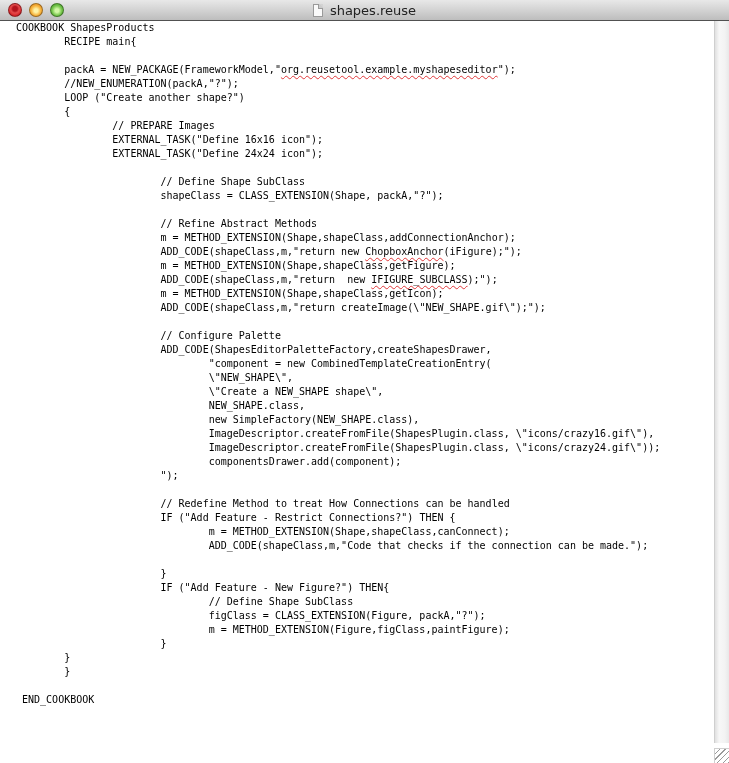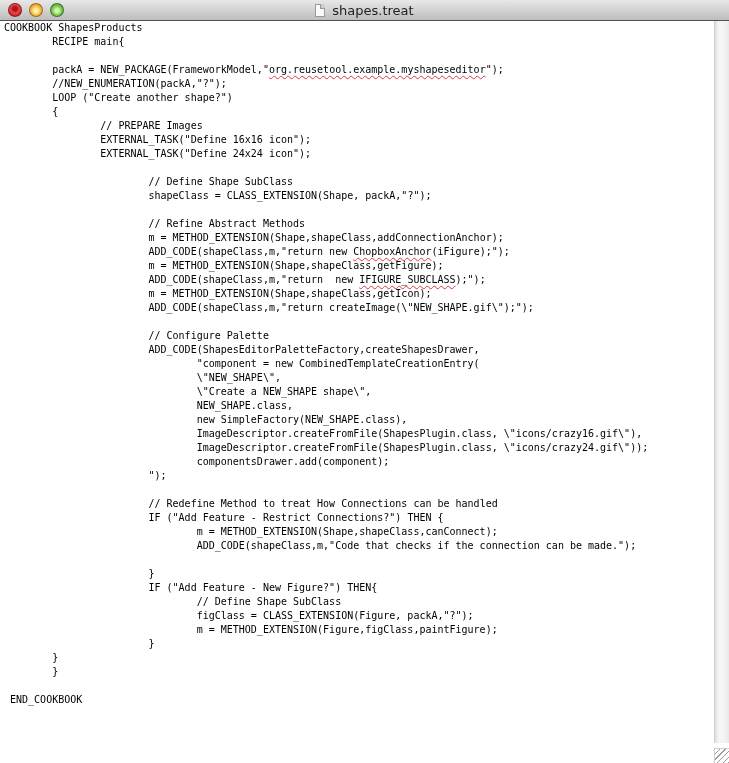--- a/index.html
+++ b/index.html
@@ -65,21 +65,21 @@
       border-left: 1px solid #9a9a9a;
       border-bottom: 1px solid #9a9a9a;
     }
     .title-text {
       font-family: "DejaVu Sans", sans-serif;
       font-size: 13px;
       color: #222;
     }
     .editor {
       position: absolute;
-      left: 0;
+      left: 12px;
       top: 21px;
       width: 664px;
       height: 742px;
       overflow: hidden;
     }
     .code {
       margin: 0;
       padding: 0;
       position: absolute;
       left: 4px;
@@ -128,21 +128,21 @@
 </head>
 <body>
 
 <div class="window">
   <div class="titlebar">
     <div class="traffic close"></div>
     <div class="traffic min"></div>
     <div class="traffic zoom"></div>
     <div class="title-wrap">
       <div class="doc-icon"></div>
-      <span class="title-text">shapes.treat</span>
+      <span class="title-text">shapes.reuse</span>
     </div>
   </div>
 
   <div class="editor">
     <div class="code" id="code"><span class="line"><span>COOKBOOK ShapesProducts</span></span><span class="line"><span>	RECIPE main{</span></span><span class="line"><span></span> </span><span class="line"><span>	packA = NEW_PACKAGE(FrameworkModel,"</span><span class="spell">org.reusetool.example.myshapeseditor</span><span>");</span></span><span class="line"><span>	//NEW_ENUMERATION(packA,"?");</span></span><span class="line"><span>	LOOP ("Create another shape?")</span></span><span class="line"><span>	{</span></span><span class="line"><span>		// PREPARE Images</span></span><span class="line"><span>		EXTERNAL_TASK("Define 16x16 icon");</span></span><span class="line"><span>		EXTERNAL_TASK("Define 24x24 icon");</span></span><span class="line"><span></span> </span><span class="line"><span>			// Define Shape SubClass</span></span><span class="line"><span>			shapeClass = CLASS_EXTENSION(Shape, packA,"?");</span></span><span class="line"><span></span> </span><span class="line"><span>			// Refine Abstract Methods</span></span><span class="line"><span>			m = METHOD_EXTENSION(Shape,shapeClass,addConnectionAnchor);</span></span><span class="line"><span>			ADD_CODE(shapeClass,m,"return new </span><span class="spell">ChopboxAnchor</span><span>(iFigure);");</span></span><span class="line"><span>			m = METHOD_EXTENSION(Shape,shapeClass,getFigure);</span></span><span class="line"><span>			ADD_CODE(shapeClass,m,"return  new </span><span class="spell">IFIGURE_SUBCLASS</span><span>);");</span></span><span class="line"><span>			m = METHOD_EXTENSION(Shape,shapeClass,getIcon);</span></span><span class="line"><span>			ADD_CODE(shapeClass,m,"return createImage(\"NEW_SHAPE.gif\");");</span></span><span class="line"><span></span> </span><span class="line"><span>			// Configure Palette</span></span><span class="line"><span>			ADD_CODE(ShapesEditorPaletteFactory,createShapesDrawer,</span></span><span class="line"><span>				"component = new CombinedTemplateCreationEntry(</span></span><span class="line"><span>				\"NEW_SHAPE\",</span></span><span class="line"><span>				\"Create a NEW_SHAPE shape\",</span></span><span class="line"><span>				NEW_SHAPE.class,</span></span><span class="line"><span>				new SimpleFactory(NEW_SHAPE.class),</span></span><span class="line"><span>				ImageDescriptor.createFromFile(ShapesPlugin.class, \"icons/crazy16.gif\"),</span></span><span class="line"><span>				ImageDescriptor.createFromFile(ShapesPlugin.class, \"icons/crazy24.gif\"));</span></span><span class="line"><span>				componentsDrawer.add(component);</span></span><span class="line"><span>			");</span></span><span class="line"><span></span> </span><span class="line"><span>			// Redefine Method to treat How Connections can be handled</span></span><span class="line"><span>			IF ("Add Feature - Restrict Connections?") THEN {</span></span><span class="line"><span>				m = METHOD_EXTENSION(Shape,shapeClass,canConnect);</span></span><span class="line"><span>				ADD_CODE(shapeClass,m,"Code that checks if the connection can be made.");</span></span><span class="line"><span></span> </span><span class="line"><span>			}</span></span><span class="line"><span>			IF ("Add Feature - New Figure?") THEN{</span></span><span class="line"><span>				// Define Shape SubClass</span></span><span class="line"><span>				figClass = CLASS_EXTENSION(Figure, packA,"?");</span></span><span class="line"><span>				m = METHOD_EXTENSION(Figure,figClass,paintFigure);</span></span><span class="line"><span>			}</span></span><span class="line"><span>	}</span></span><span class="line"><span>	}</span></span><span class="line"><span></span> </span><span class="line"><span> END_COOKBOOK</span></span></div>
   </div>
 
   <div class="scrollbar"></div>
   <div class="resize-grip"></div>
 </div>

